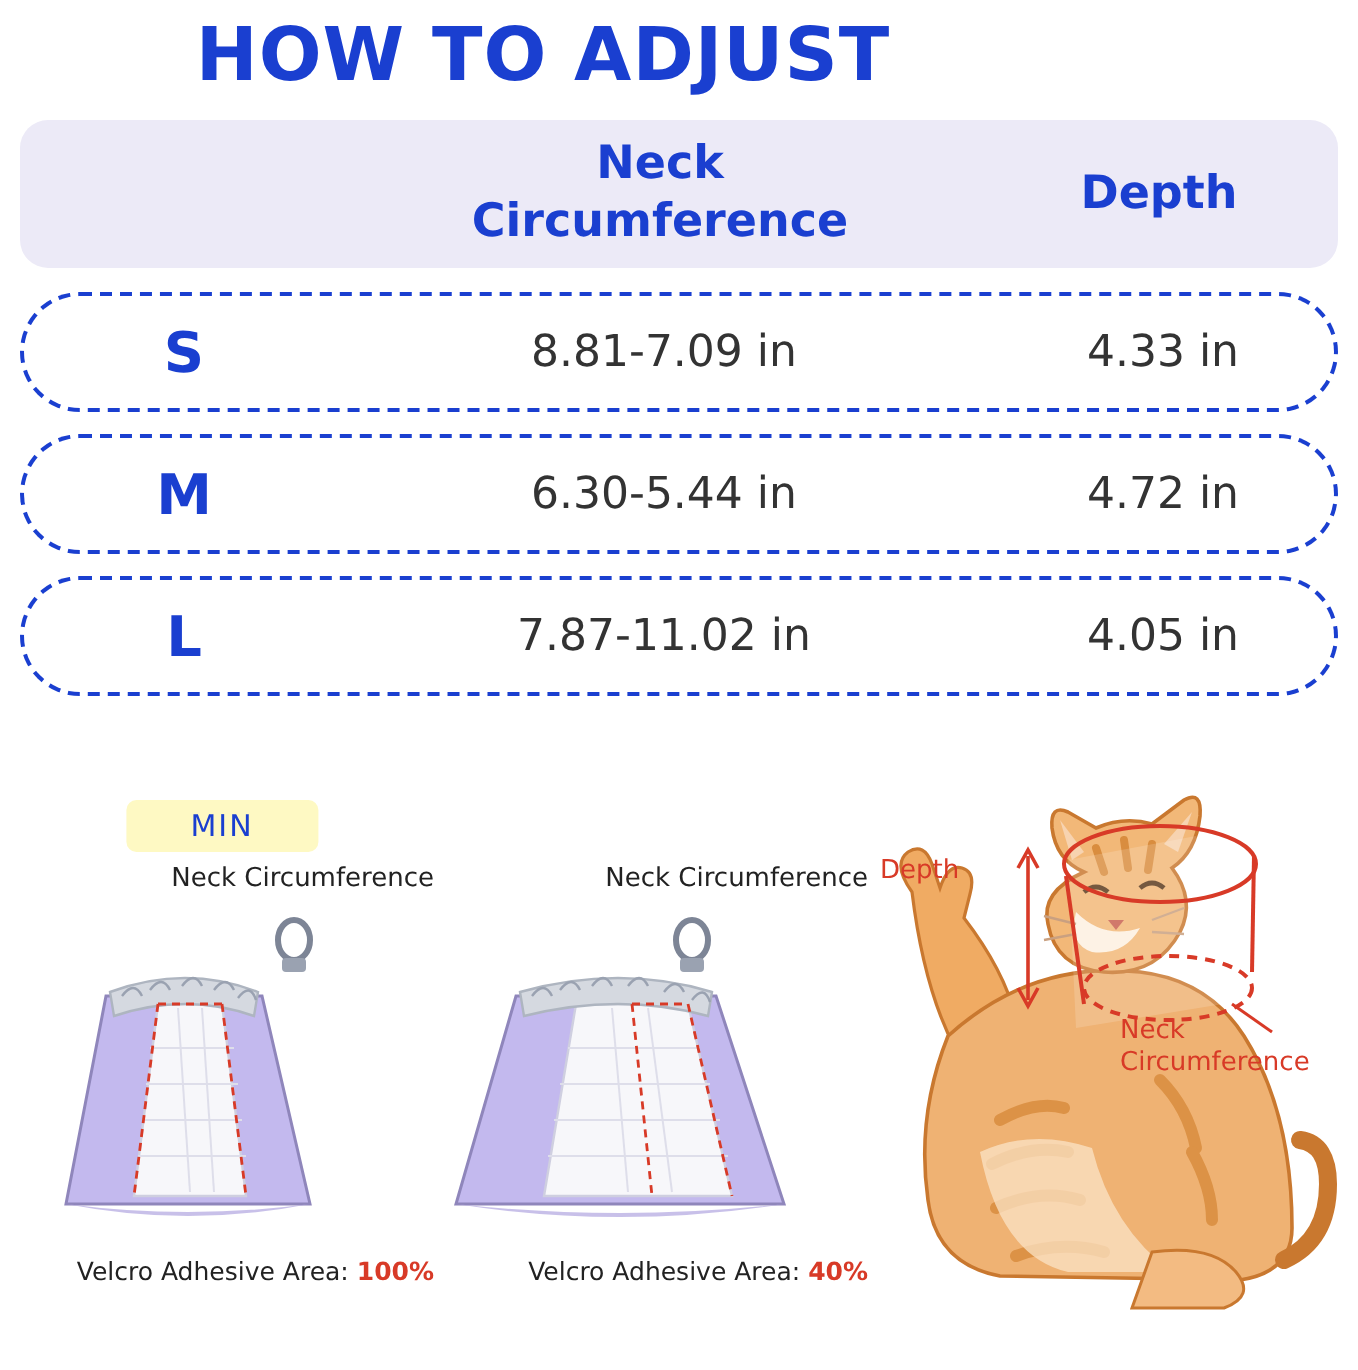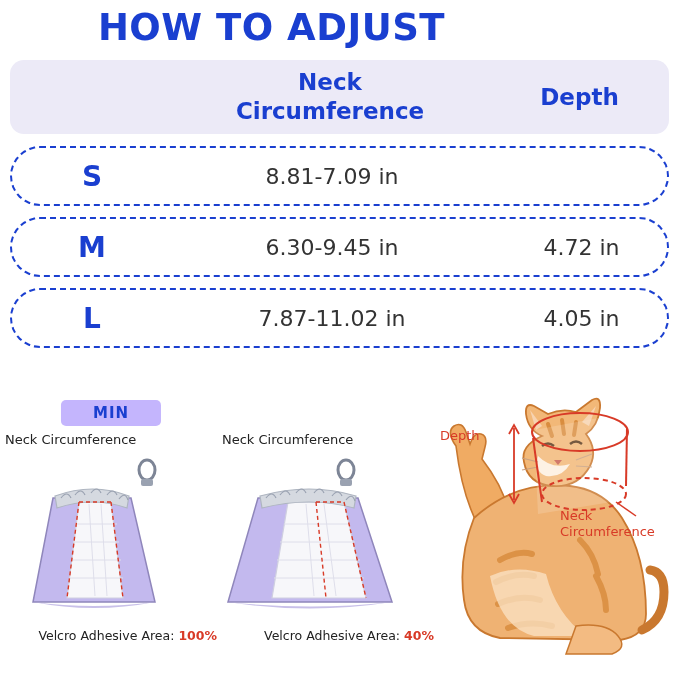--- a/index.html
+++ b/index.html
@@ -109,34 +109,34 @@
     height: 260px;
   }
   .panel-min { left: 5px; }
   .panel-max { left: 222px; }
 
   .badge {
     position: absolute;
     top: 10px;
     left: 50%;
     transform: translateX(-50%);
-    background: #c4b5fd;
+    background: #fef9c3;
     color: #1a3fd0;
-    font-weight: bold;
+    font-weight: normal;
     font-size: 15px;
     letter-spacing: 1px;
     padding: 4px 32px;
     border-radius: 5px;
   }
   .panel-caption {
     position: absolute;
     top: 42px;
     left: 0;
     width: 212px;
-    text-align: left;
+    text-align: right;
     font-size: 13px;
     color: #222222;
   }
 
   .cone-area {
     position: absolute;
     top: 62px;
     left: 0;
     width: 212px;
     height: 175px;
@@ -195,25 +195,26 @@
     <div class="col-neck">
       <div class="head-neck">Neck</div>
       <div class="head-neck">Circumference</div>
     </div>
     <div class="col-depth head-depth">Depth</div>
   </div>
 
   <div class="row">
     <div class="col-size size-label">S</div>
     <div class="col-neck cell-val">8.81-7.09 in</div>
+    <div class="col-depth cell-val">4.33 in</div>
   </div>
 
   <div class="row">
     <div class="col-size size-label">M</div>
-    <div class="col-neck cell-val">6.30-9.45 in</div>
+    <div class="col-neck cell-val">6.30-5.44 in</div>
     <div class="col-depth cell-val">4.72 in</div>
   </div>
 
   <div class="row">
     <div class="col-size size-label">L</div>
     <div class="col-neck cell-val">7.87-11.02 in</div>
     <div class="col-depth cell-val">4.05 in</div>
   </div>
 
 </div>

